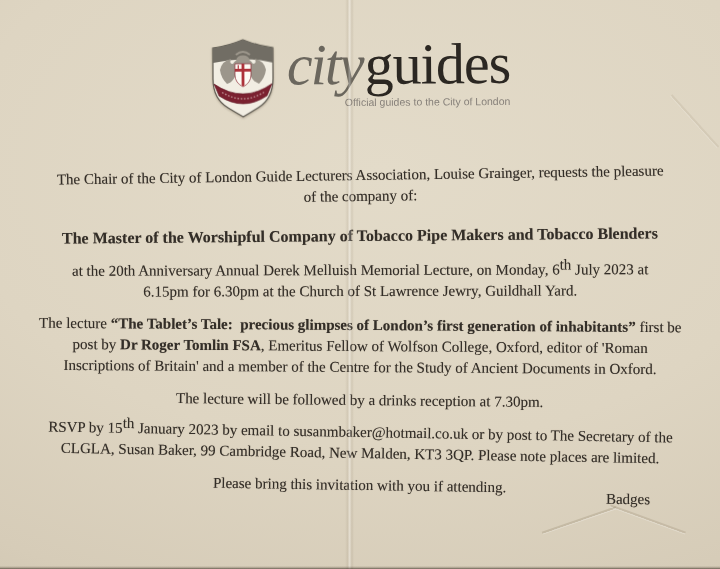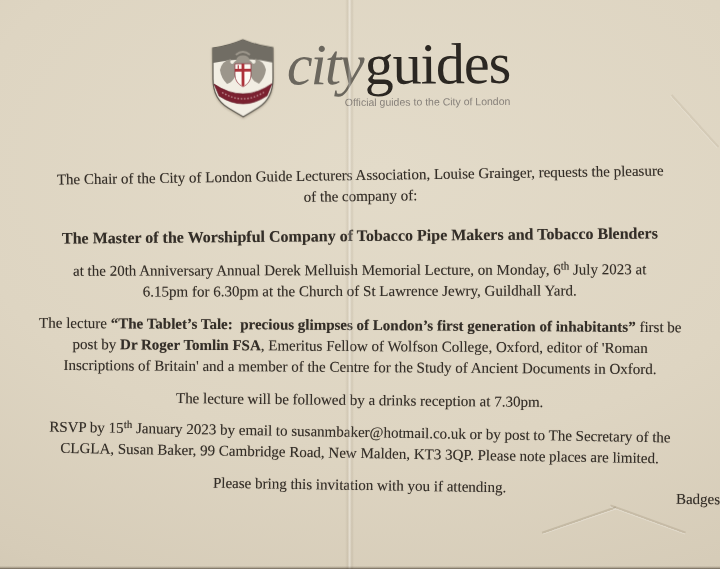--- a/index.html
+++ b/index.html
@@ -52,29 +52,29 @@
     font-size: 10.5px; color: #87817a; margin-top: 1px; white-space: nowrap;
   }
   
   .para { display: flex; flex-direction: column; align-items: center; color: #332e28; }
   .doc-line {
     white-space: nowrap; font-size: 15px; line-height: 21px;
     text-shadow: 0 0 0.7px rgba(70,58,45,0.45);
   }
   .bold { font-weight: bold; }
   .honoree-text { font-size: 16px; line-height: 22px; font-weight: bold; }
-  .sup { font-size: 11px; vertical-align: 5px; line-height: 0; }
+  .sup { font-size: 15px; vertical-align: 5px; line-height: 0; }
   .p-intro     { margin-top: 45px; transform: rotate(-0.85deg); }
   .p-honoree   { margin-top: 18px; transform: rotate(-0.5deg); }
   .p-event     { margin-top: 13px; transform: rotate(-0.15deg); }
   .p-address   { margin-top: 13px; transform: rotate(0.4deg); }
   .p-reception { margin-top: 12px; transform: rotate(0.6deg); }
   .p-rsvp      { margin-top: 11px; transform: rotate(1.0deg); }
   .p-bring     { margin-top: 11px; transform: rotate(0.9deg); }
-  .p-badges    { margin-top: -7px; align-self: flex-end; transform: rotate(0.5deg); }
+  .p-badges    { margin-top: -7px; align-self: flex-end; margin-right: 70px; transform: rotate(0.5deg); }
 </style>
 </head>
 <body>
 
 <div class="paper">
 
   <div class="logo">
     <svg class="crest" width="68" height="84" viewBox="0 0 68 84">
       <path d="M34,3 Q20,9 4,11 L4,42 Q4,62 19,71 Q27,76 34,80 Q41,76 49,71 Q64,62 64,42 L64,11 Q48,9 34,3 Z" fill="#f2eee3" stroke="#5f5b52" stroke-width="1.2"></path>
       <path d="M34,3 Q20,9 4,11 L4,26 Q34,19 64,26 L64,11 Q48,9 34,3 Z" fill="#716d64"></path>

